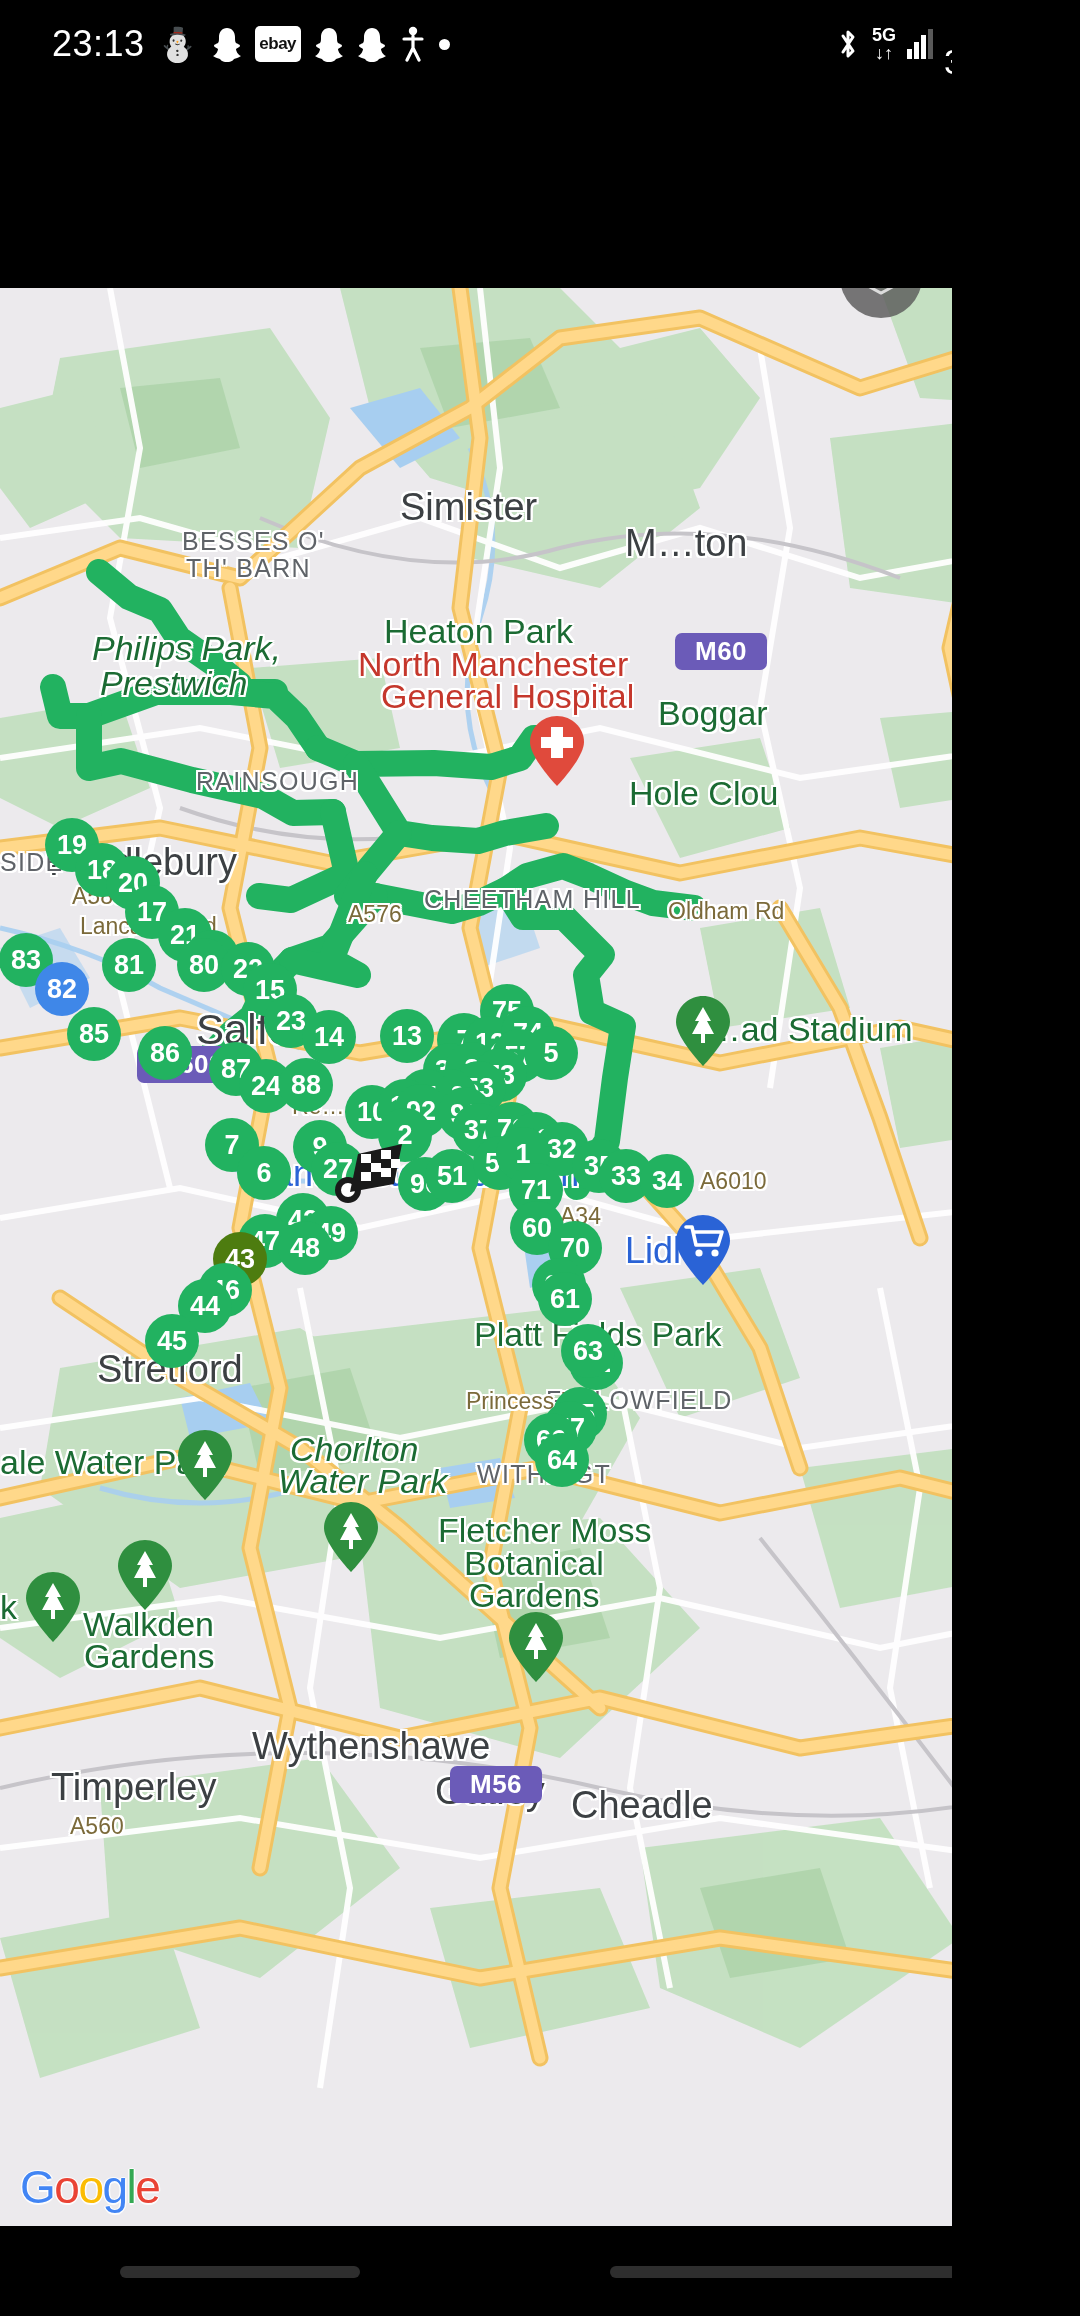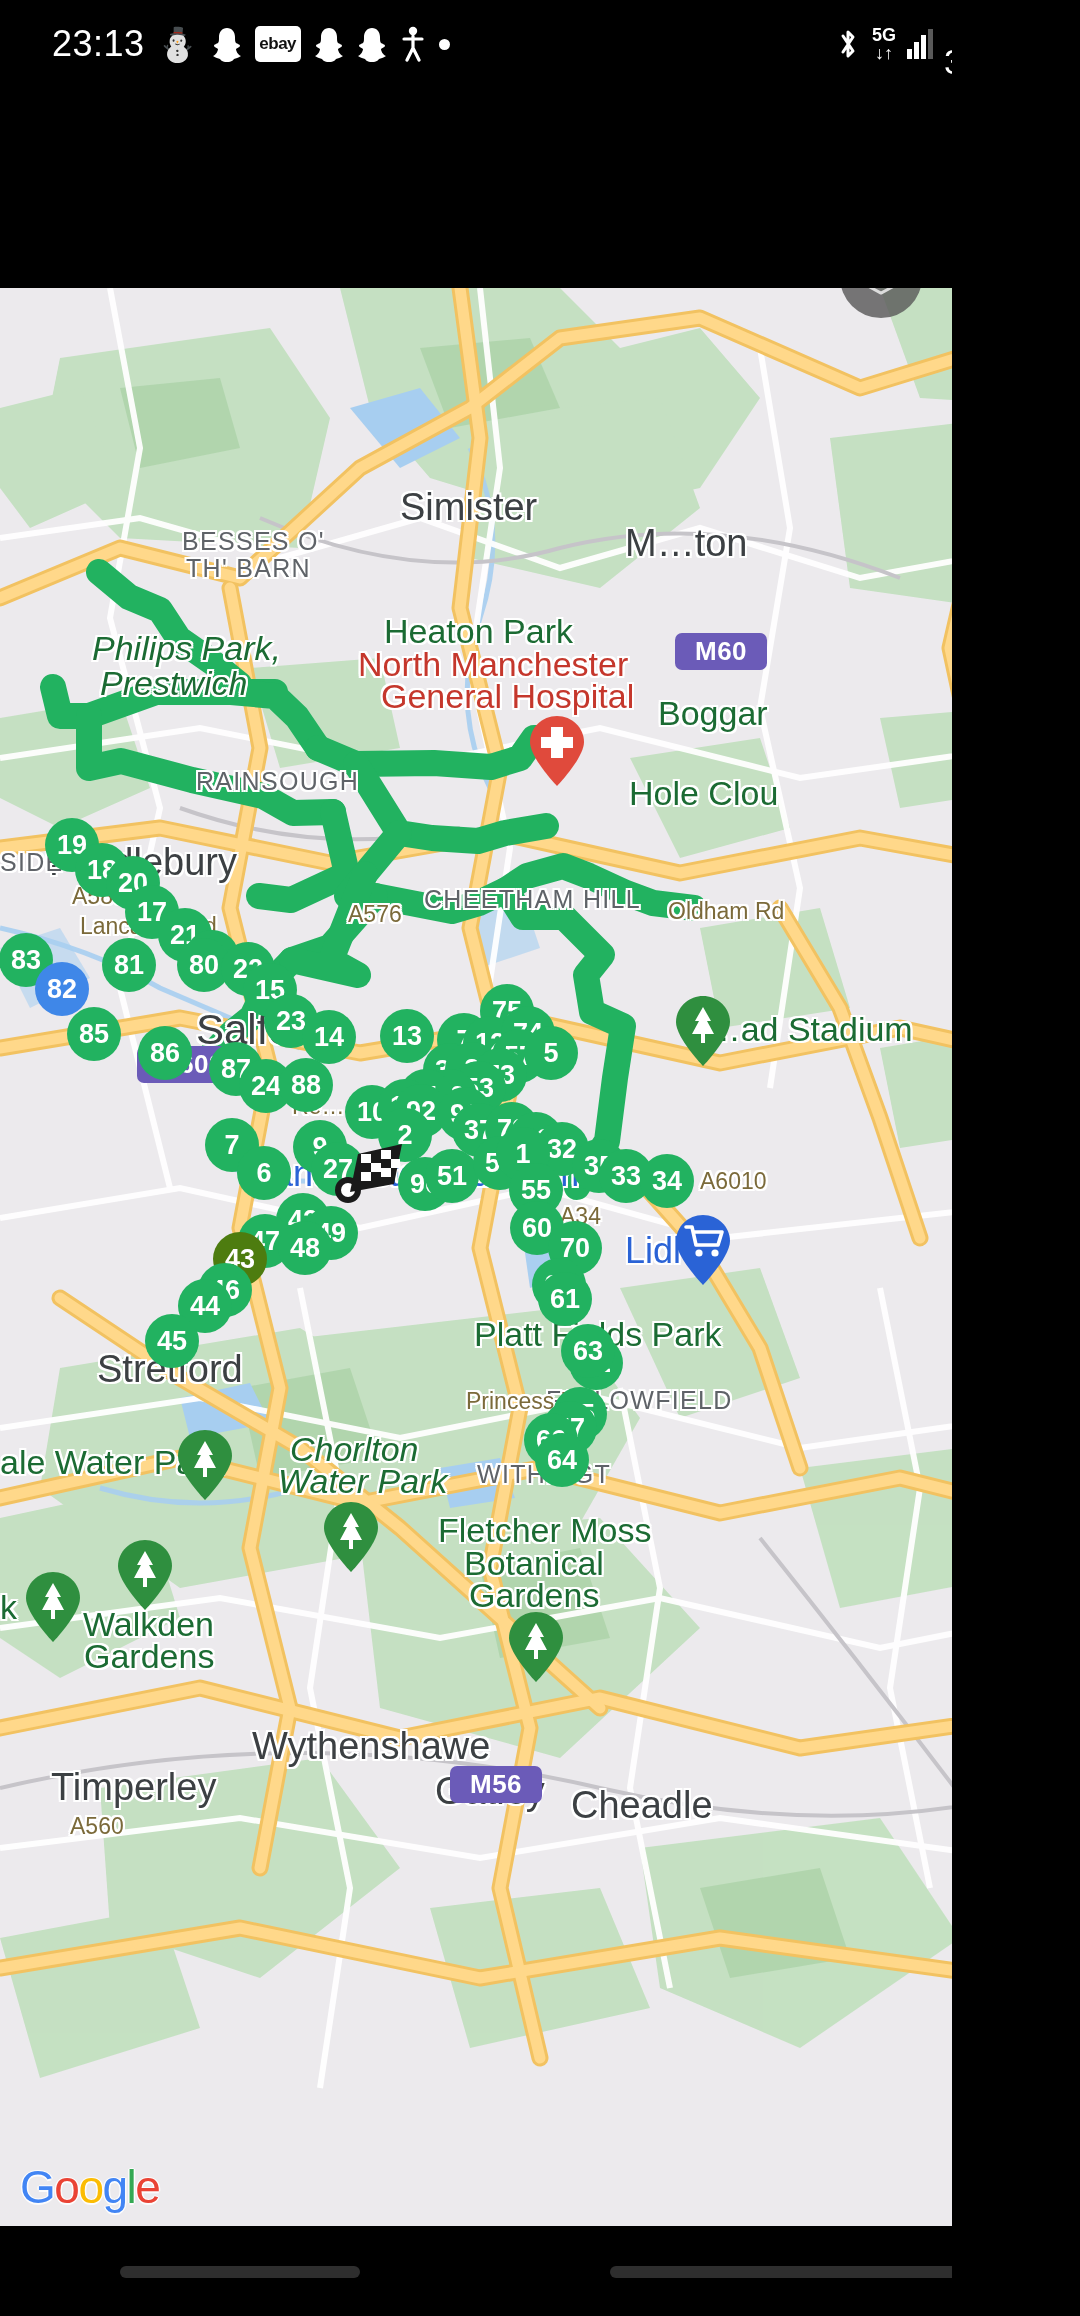--- a/index.html
+++ b/index.html
@@ -419,21 +419,21 @@
         <div class="lap" style="left: 640px; top: 866px; background: rgb(34, 178, 96);">34</div>
         <div class="lap" style="left: 378px; top: 820px; background: rgb(34, 178, 96);">2</div>
         <div class="lap" style="left: 293px; top: 832px; background: rgb(34, 178, 96);">9</div>
         <div class="lap" style="left: 205px; top: 830px; background: rgb(34, 178, 96);">7</div>
         <div class="lap" style="left: 237px; top: 858px; background: rgb(34, 178, 96);">6</div>
         <div class="lap" style="left: 311px; top: 854px; background: rgb(34, 178, 96);">27</div>
         <div class="lap" style="left: 398px; top: 869px; background: rgb(34, 178, 96);">96</div>
         <div class="lap" style="left: 425px; top: 861px; background: rgb(34, 178, 96);">51</div>
         <div class="lap" style="left: 473px; top: 848px; background: rgb(34, 178, 96);">59</div>
         <div class="lap" style="left: 496px; top: 839px; background: rgb(34, 178, 96);">1</div>
-        <div class="lap" style="left: 509px; top: 875px; background: rgb(34, 178, 96);">55</div>
+        <div class="lap" style="left: 509px; top: 875px; background: rgb(34, 178, 96);">71</div>
         <div class="lap" style="left: 510px; top: 913px; background: rgb(34, 178, 96);">60</div>
         <div class="lap" style="left: 548px; top: 933px; background: rgb(34, 178, 96);">70</div>
         <div class="lap" style="left: 532px; top: 970px; background: rgb(34, 178, 96);">69</div>
         <div class="lap" style="left: 538px; top: 984px; background: rgb(34, 178, 96);">61</div>
         <div class="lap" style="left: 569px; top: 1048px; background: rgb(34, 178, 96);">62</div>
         <div class="lap" style="left: 561px; top: 1036px; background: rgb(34, 178, 96);">63</div>
         <div class="lap" style="left: 553px; top: 1099px; background: rgb(34, 178, 96);">65</div>
         <div class="lap" style="left: 543px; top: 1113px; background: rgb(34, 178, 96);">57</div>
         <div class="lap" style="left: 524px; top: 1125px; background: rgb(34, 178, 96);">66</div>
         <div class="lap" style="left: 535px; top: 1145px; background: rgb(34, 178, 96);">64</div>

